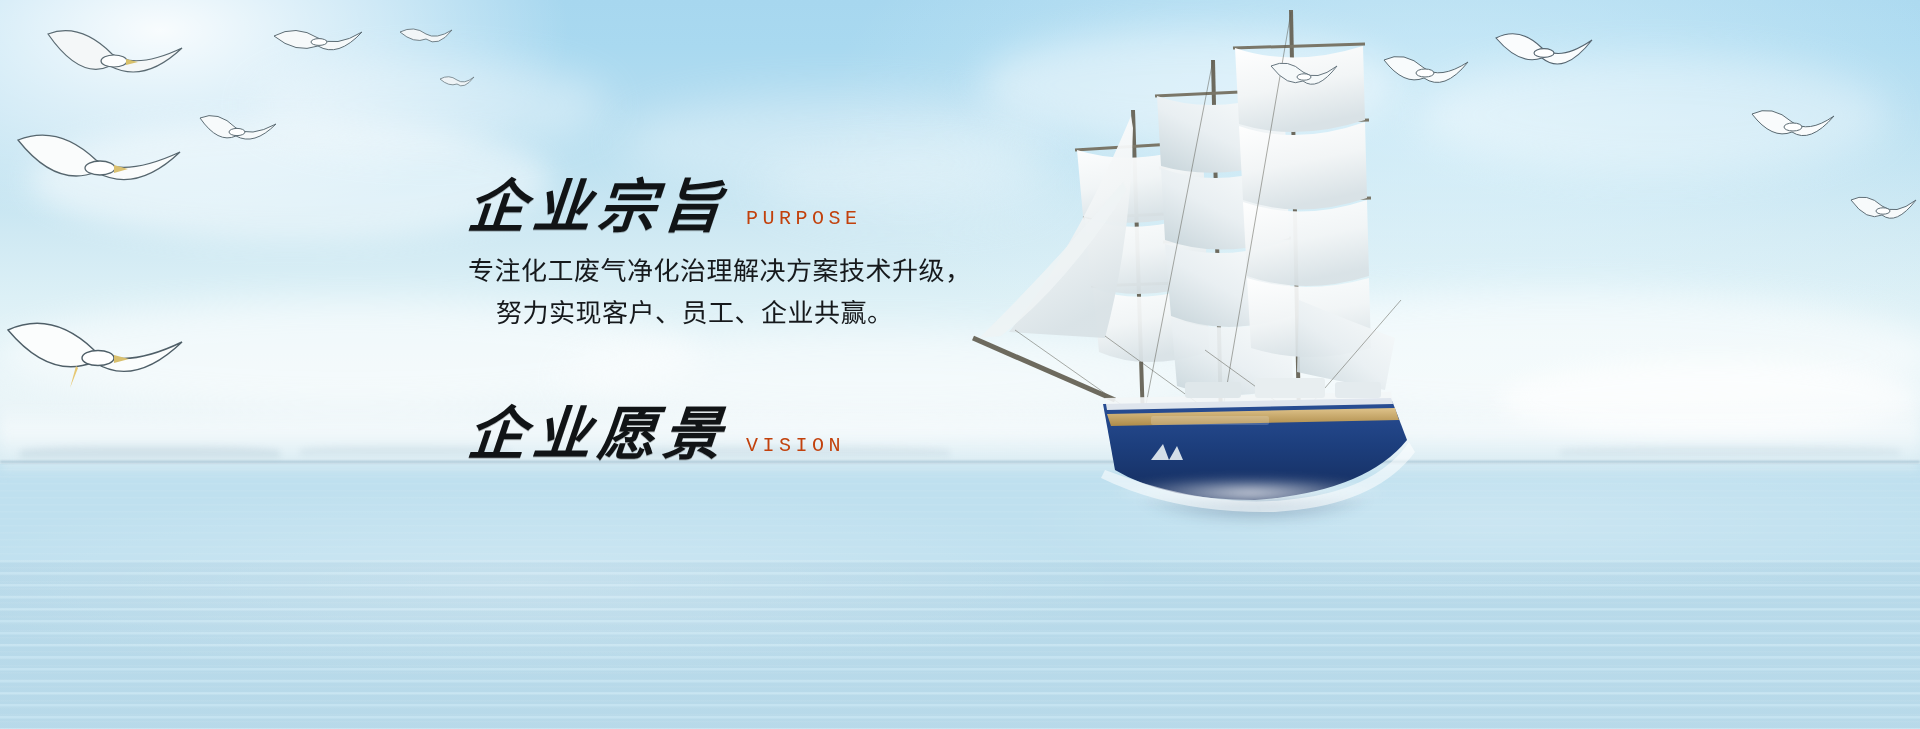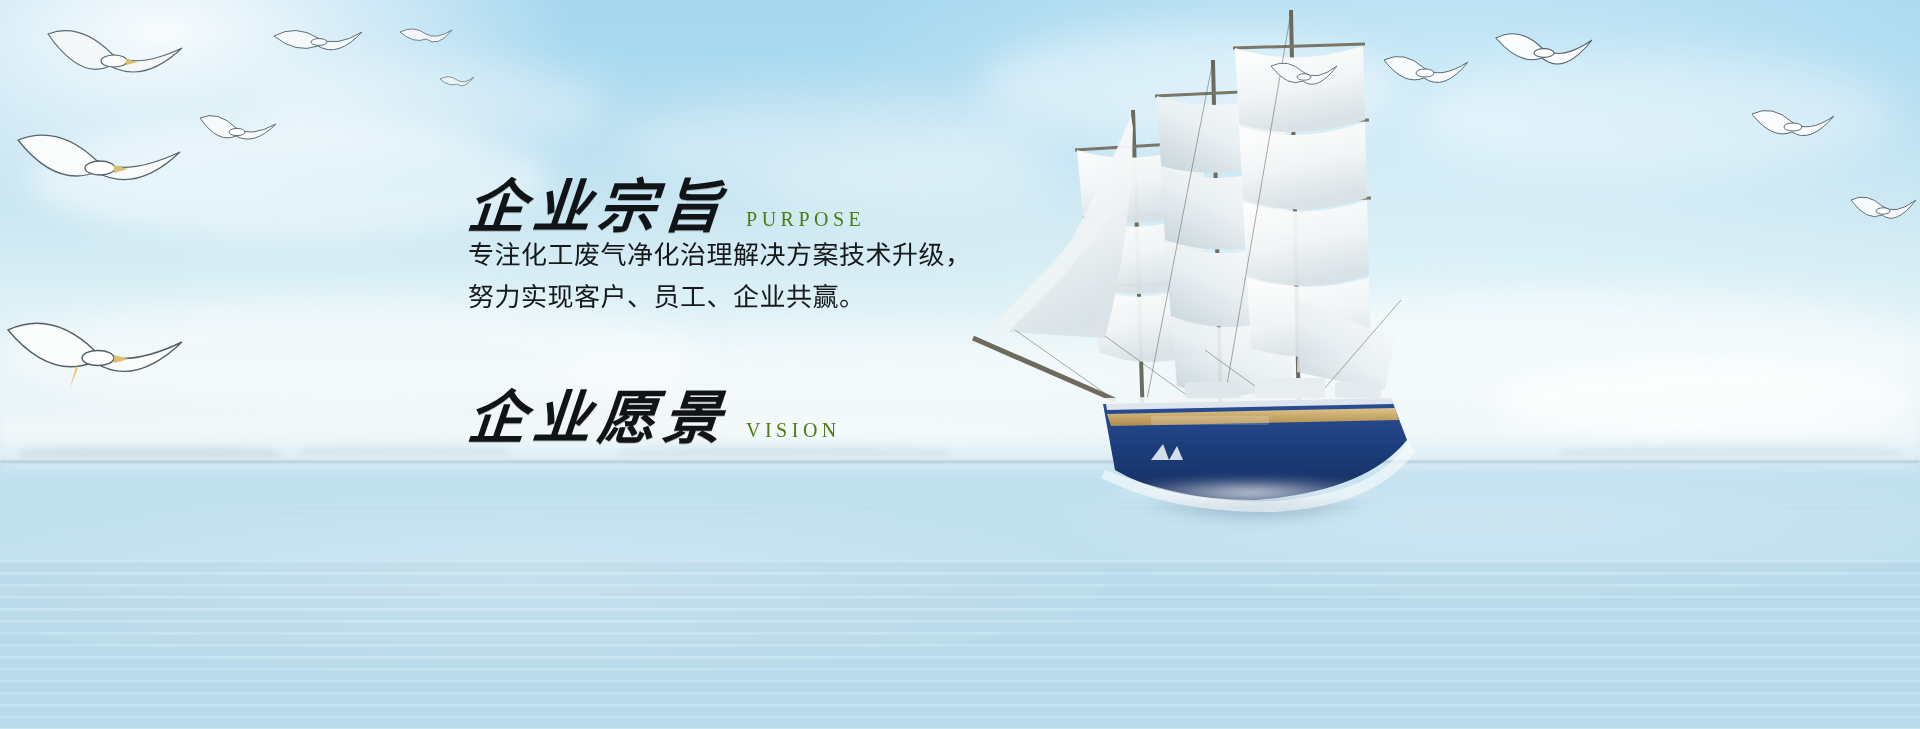--- a/index.html
+++ b/index.html
@@ -143,38 +143,39 @@
     font-size:58px;
     line-height:1;
     color:#111416;
     letter-spacing:7px;
     font-style:italic;
     transform:skewX(-5deg);
     text-shadow:0 1px 0 rgba(0,0,0,.25);
     white-space:nowrap;
   }
   .en-head{
-    font-family:Liberation Serif, serif;
+    font-family:Liberation Mono, monospace;
     font-size:20px;
     line-height:1;
-    color:#4d7c0f;
+    color:#c2410c;
     letter-spacing:4.5px;
     font-weight:400;
     padding-bottom:7px;
     white-space:nowrap;
   }
   .body-line{
     font-family:"DejaVu Sans","Liberation Sans",sans-serif;
     font-size:26px;
     line-height:1.52;
     color:#16191c;
     letter-spacing:.5px;
     white-space:nowrap;
-  }
-  .body-line + .body-line{margin-top:2px;}
+    margin-top:16px;
+  }
+  .body-line + .body-line{margin-top:2px;margin-left:28px;}
 </style>
 </head>
 <body>
 
 <div class="stage">
 
   <div class="sky"></div>
   <div class="cloud cl1"></div>
   <div class="cloud cl2"></div>
   <div class="cloud cl3"></div>

